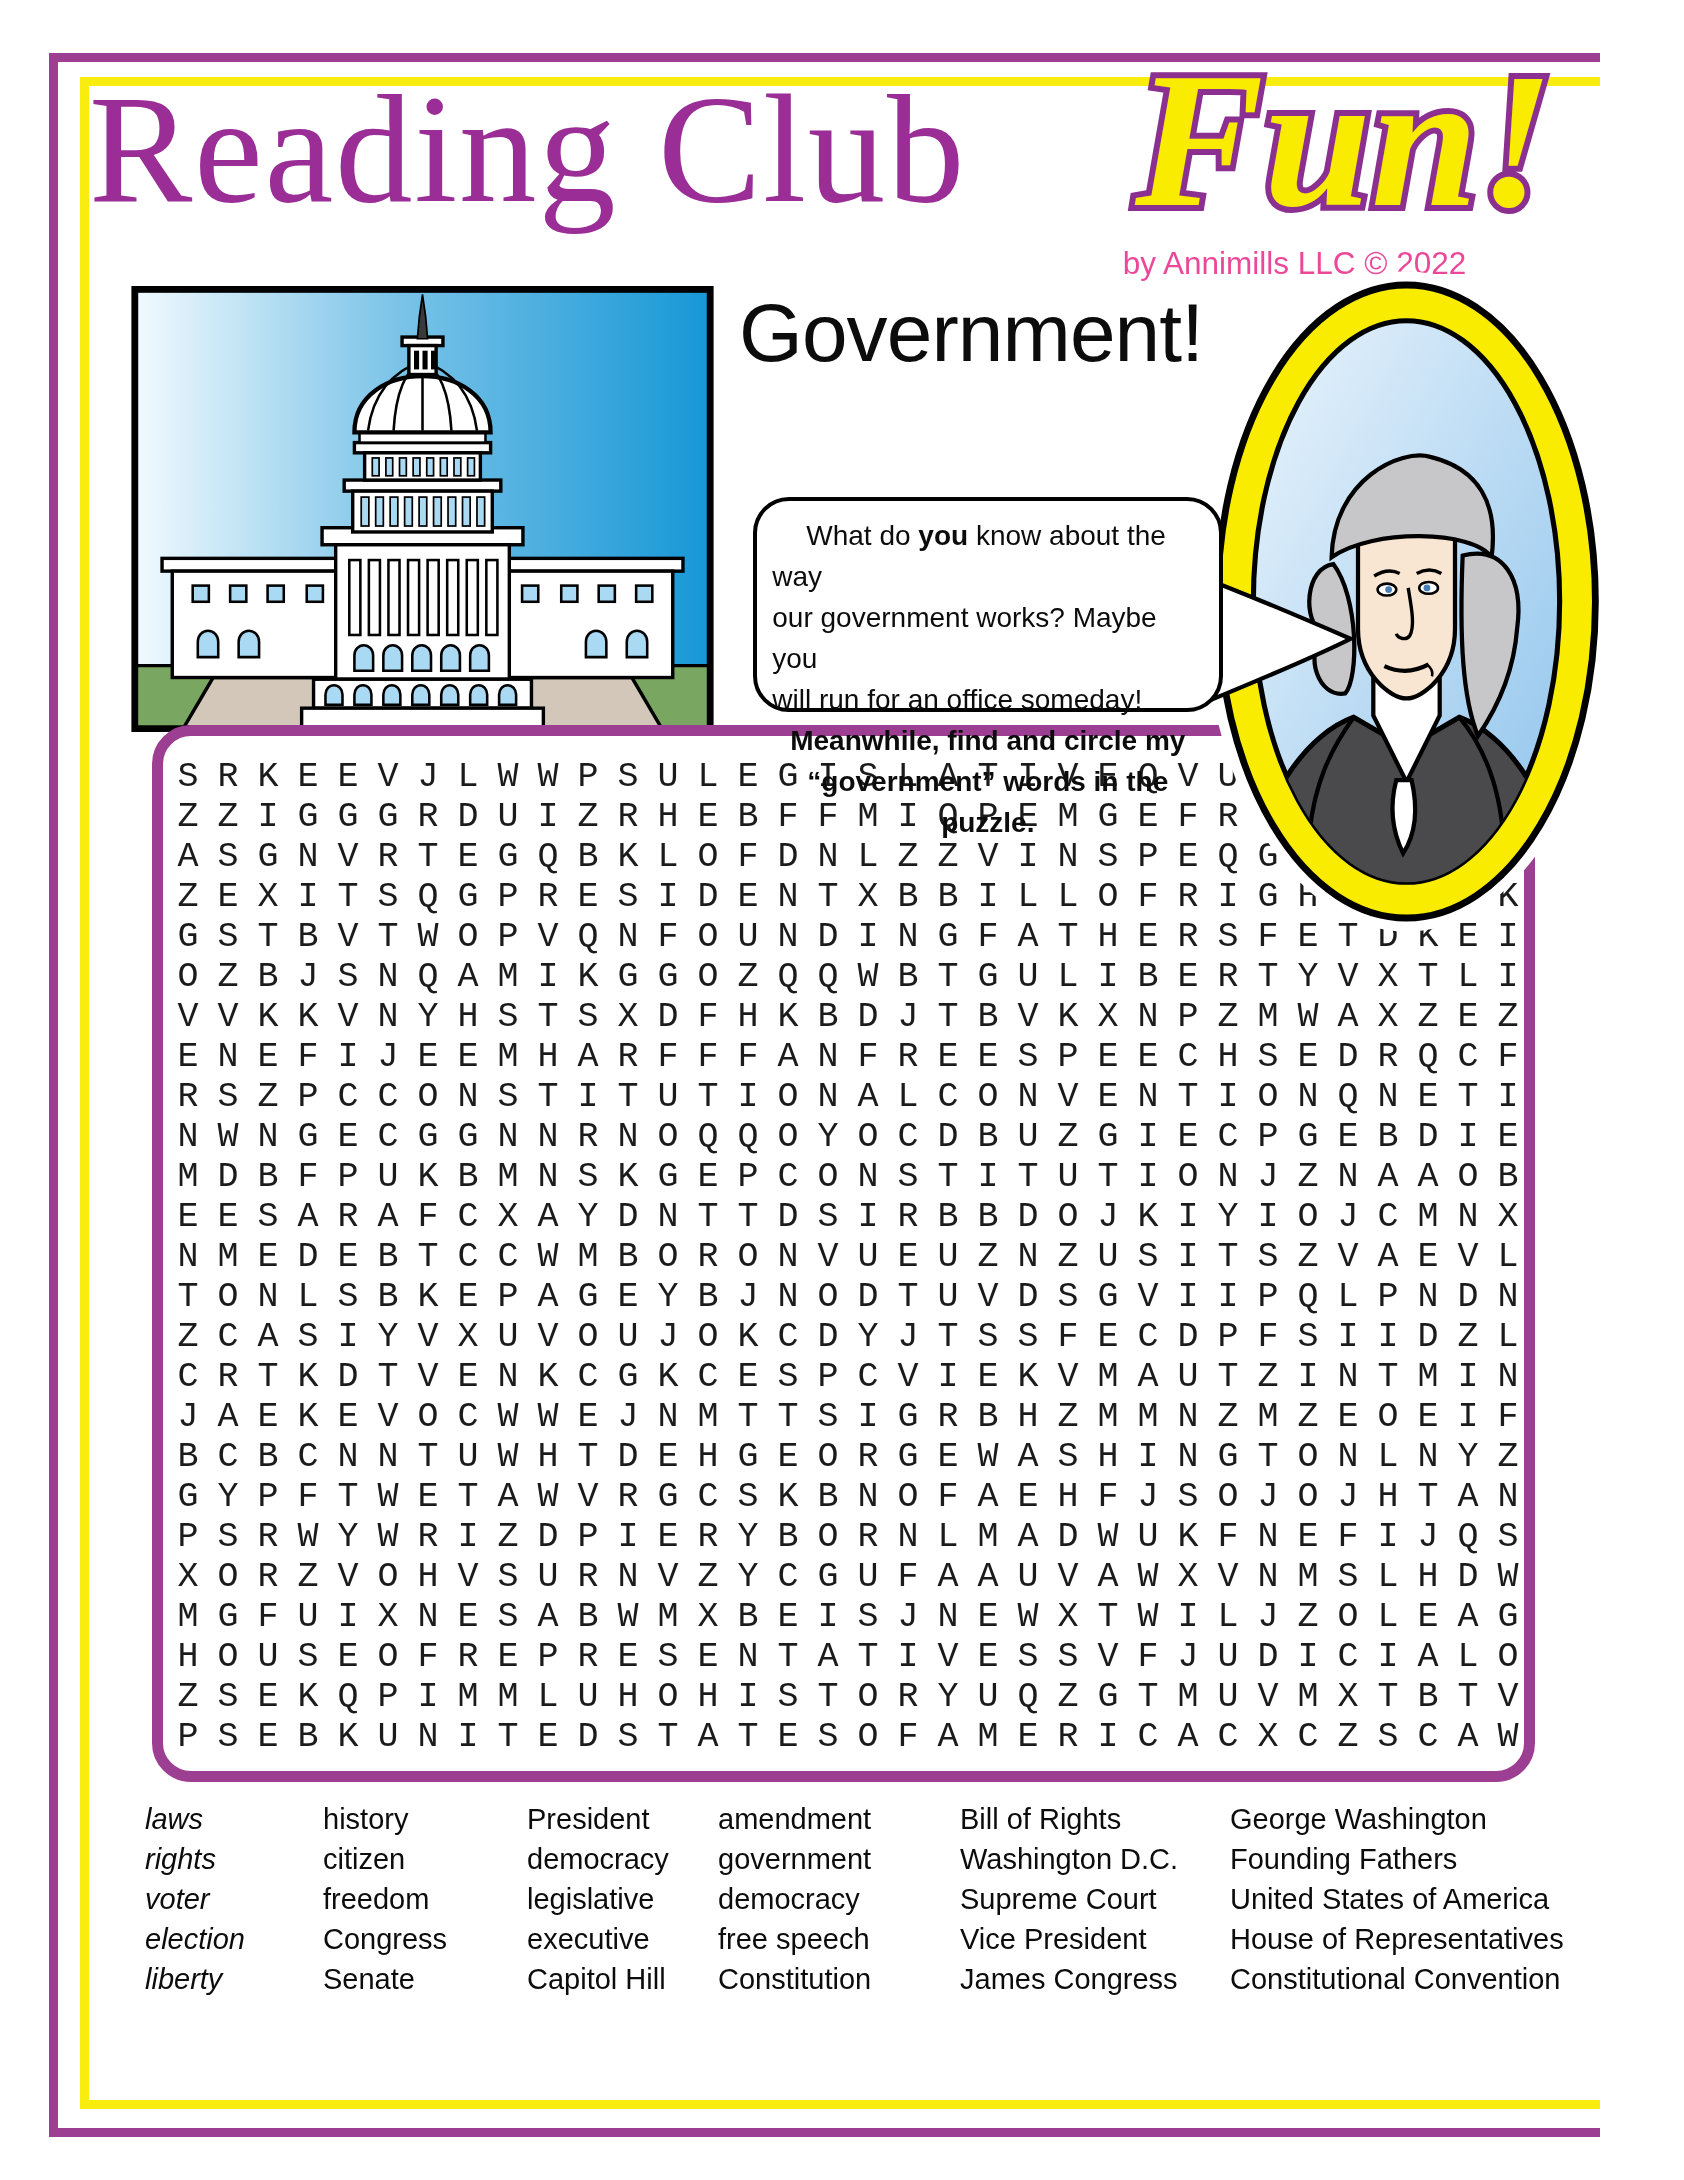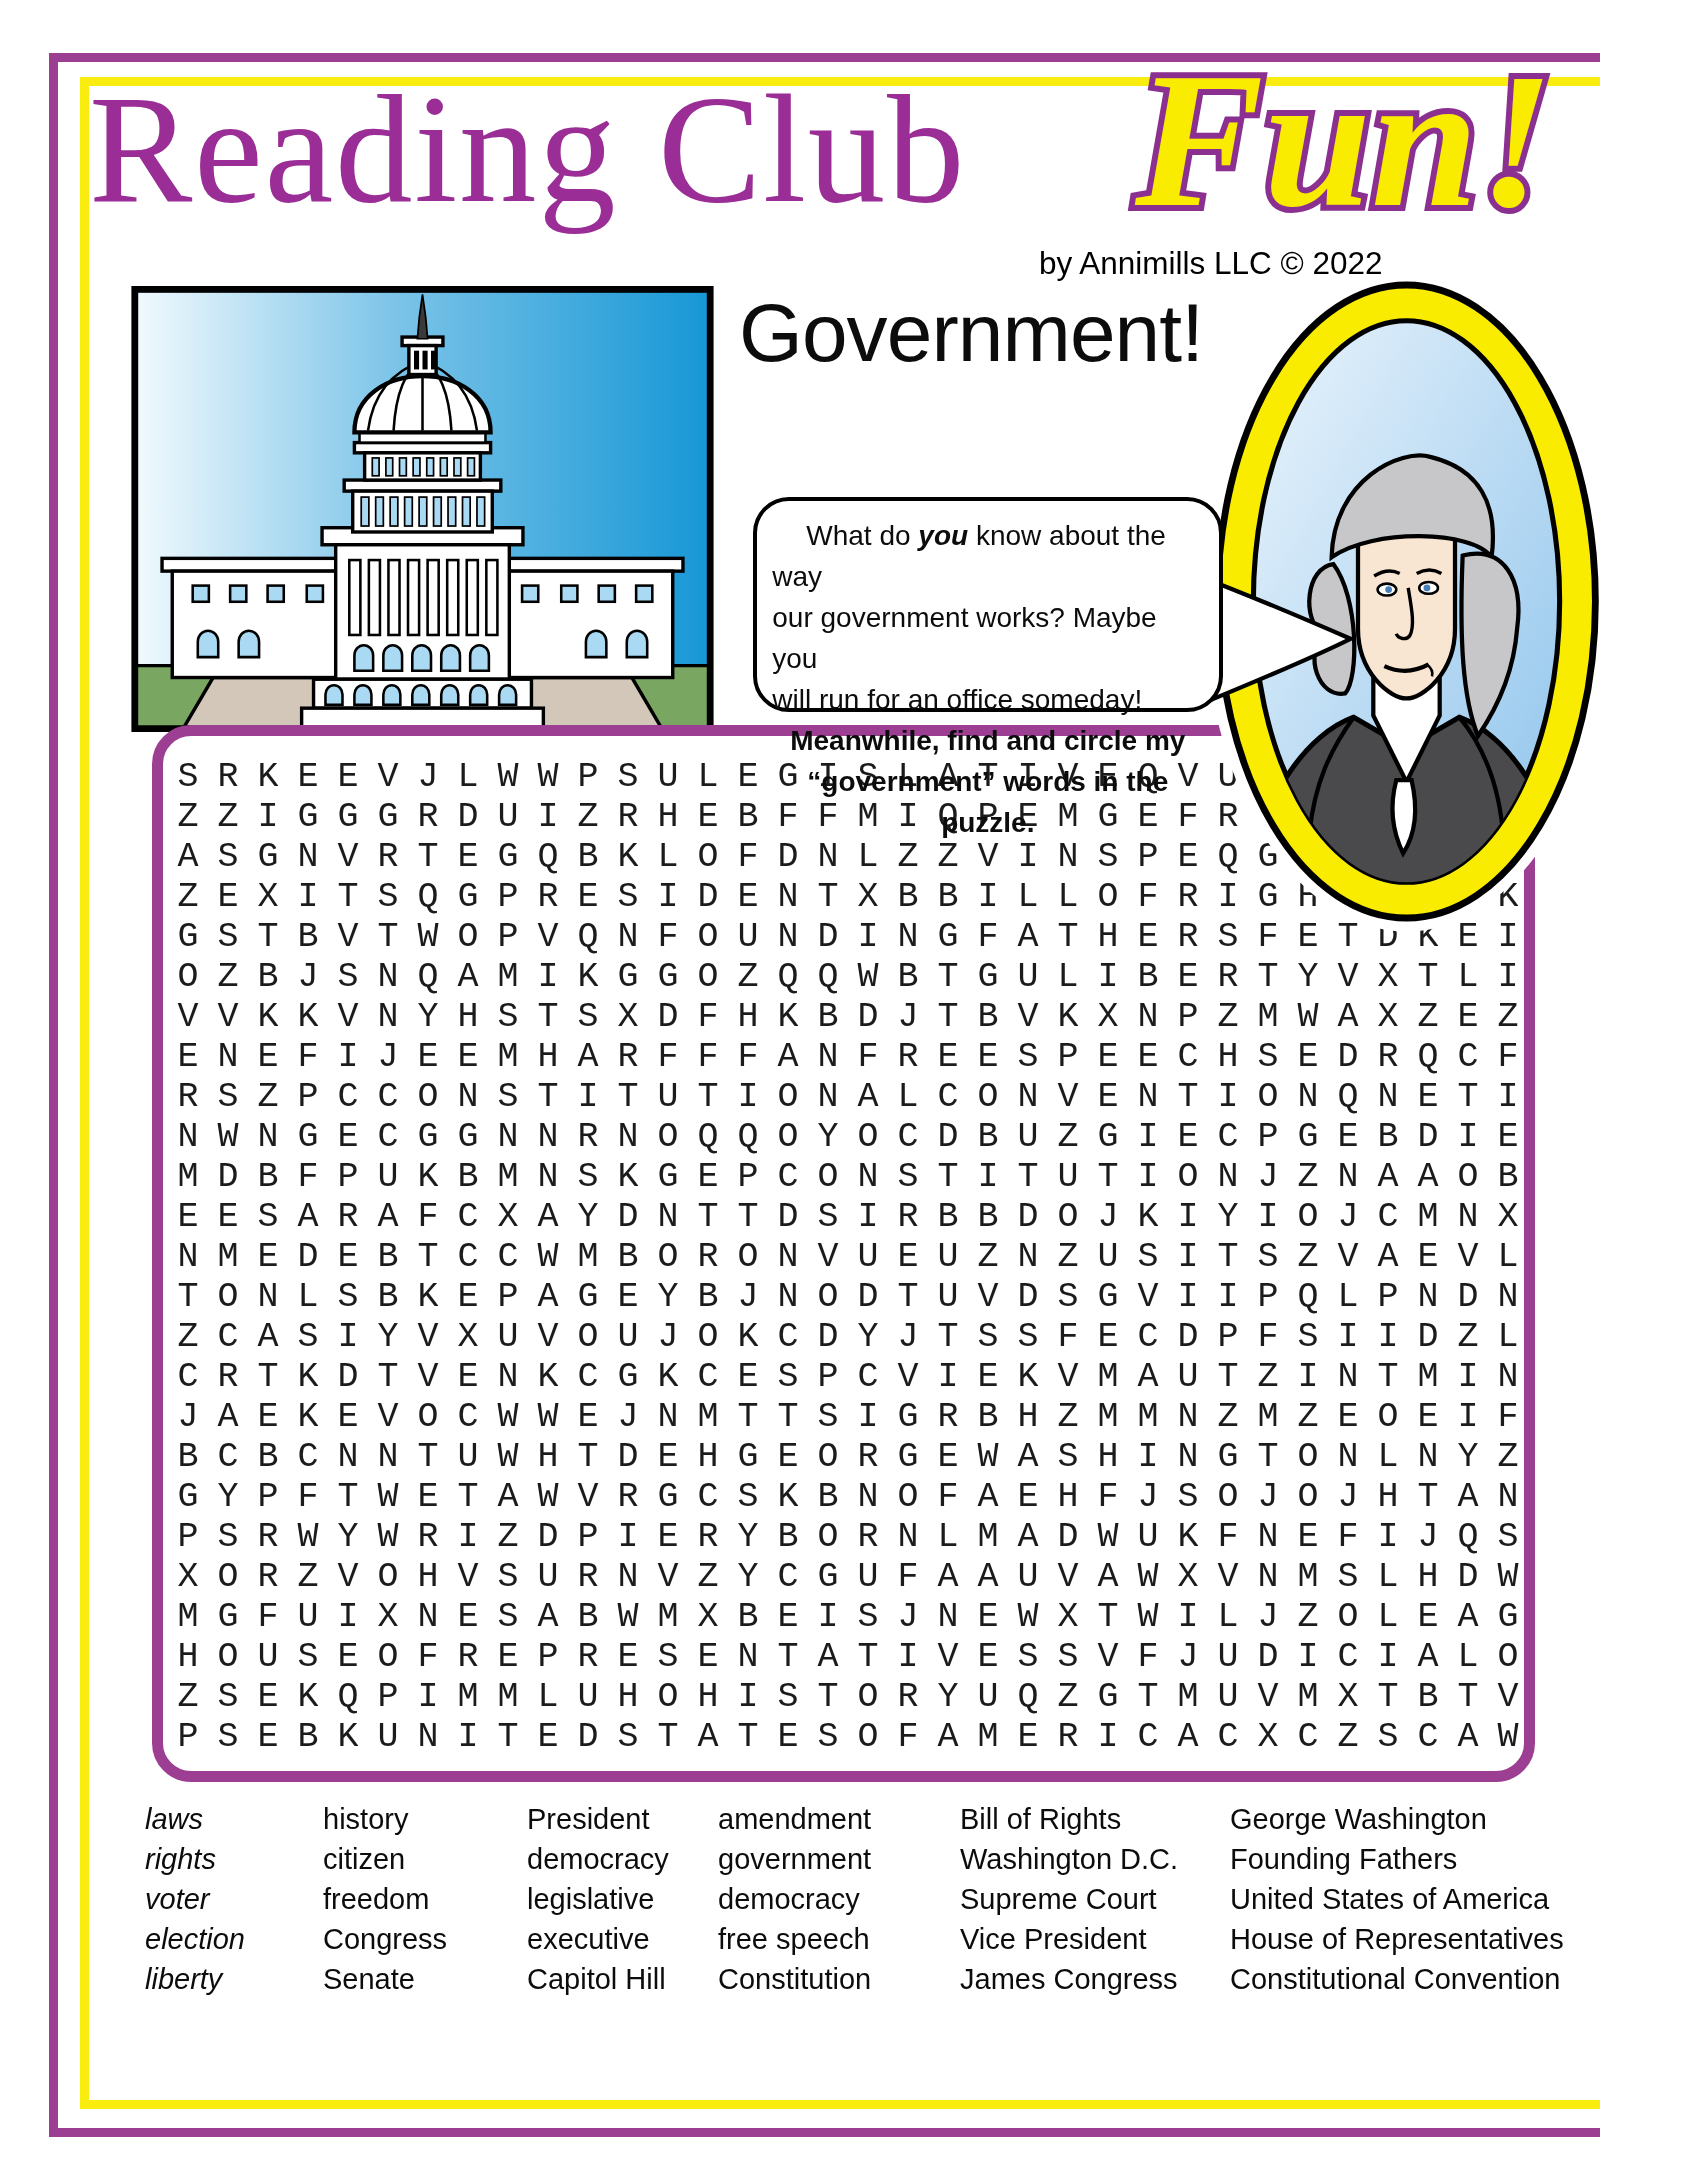--- a/index.html
+++ b/index.html
@@ -14,36 +14,36 @@
 
   
   .title-main{position:absolute;left:89px;top:60px;z-index:5;color:#9a2d96;
               font-family:"Liberation Serif",serif;font-size:155px;letter-spacing:1.7px;}
   .title-fun{position:absolute;left:1135px;top:44px;z-index:5;
              font-family:"Liberation Serif",serif;font-style:italic;font-weight:bold;
              font-size:193px;line-height:1;}
   .title-fun .stroke{position:absolute;left:0;top:0;-webkit-text-stroke:12px #8b3090;color:#8b3090;}
   .title-fun .fill{position:relative;color:#f9ec00;}
   .byline{position:absolute;left:1039px;top:245px;width:511px;z-index:6;
-          text-align:left;font-size:31.5px;color:#000000;}
+          text-align:center;font-size:31.5px;color:#ec4899;}
 
   
   .capitol{position:absolute;left:131px;top:286px;width:583px;height:446px;z-index:10;}
 
   
   .heading{position:absolute;left:739px;top:288px;z-index:5;color:#0c0c0c;
            font-size:82px;line-height:1.1;letter-spacing:-0.9px;}
 
   
   .bubble{position:absolute;left:753px;top:497px;width:431px;height:181px;z-index:38;
           background:#fff;border:4.3px solid #000;border-radius:36px;padding:13.6px 15.3px 12px 15.3px;
           font-size:28px;line-height:41px;color:#0c0c0c;}
   .bubble .p1{text-align:left;}
   .bubble .p1 .ind{display:inline-block;width:34px;}
-  .bubble .em{font-weight:bold;font-style:italic;}
+  .bubble .em{font-weight:bold;}
   .bubble .p2{font-weight:bold;text-align:center;}
   .bubble-tail{position:absolute;left:1189px;top:569px;width:170px;height:143px;z-index:36;}
 
   
   .portrait{position:absolute;left:1204px;top:271px;width:405px;height:661px;z-index:30;}
 
   
   .puzzle-box{position:absolute;left:152px;top:725px;width:1361px;height:1035px;z-index:20;
               background:#fff;border:11px solid #9c3e92;border-radius:39px;}
   .word-grid{position:absolute;left:168px;top:757px;z-index:22;}

